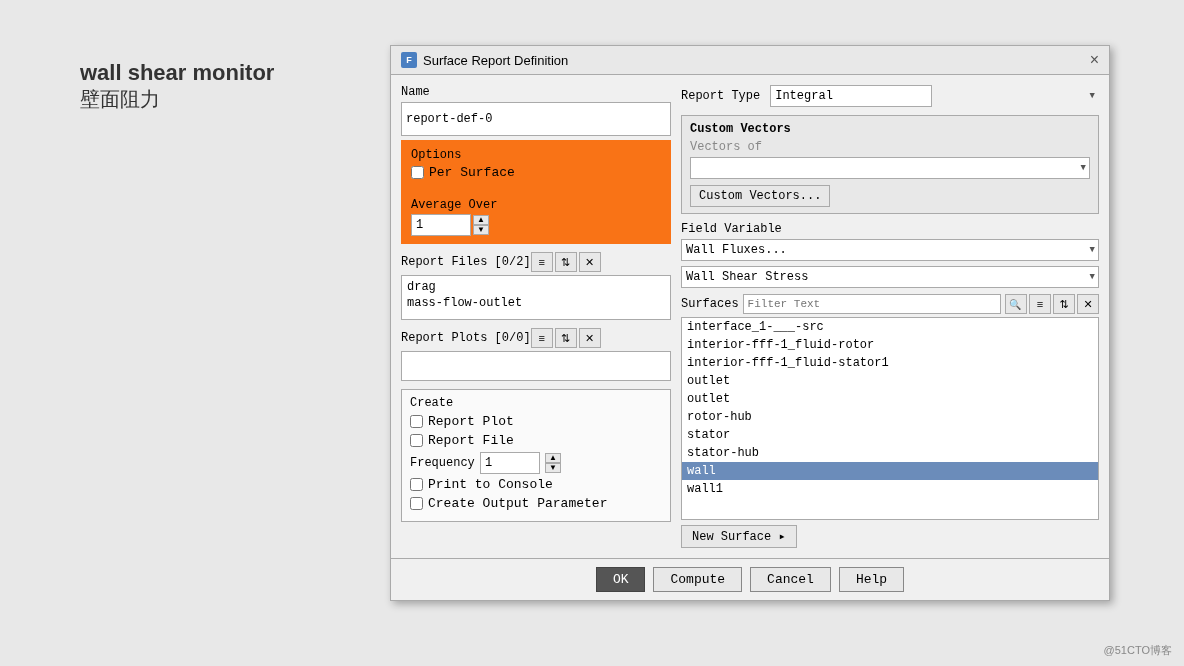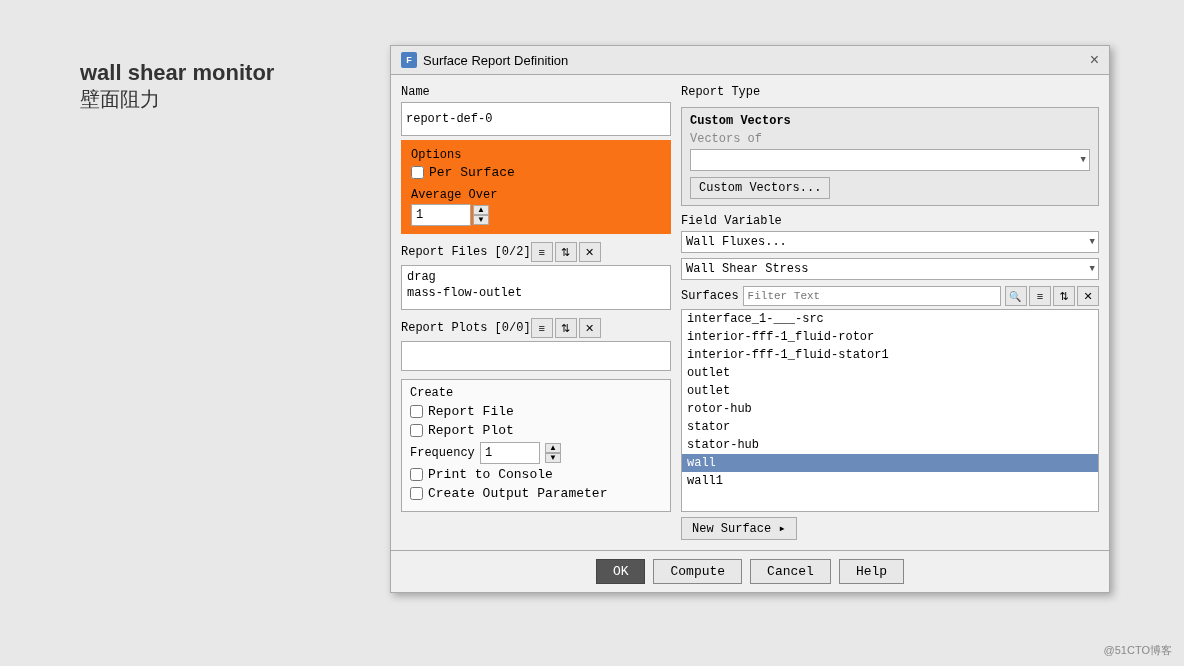--- a/index.html
+++ b/index.html
@@ -126,21 +126,21 @@
       gap: 5px;
       margin-bottom: 4px;
     }
     .checkbox-row input[type=checkbox] {
       width: 13px;
       height: 13px;
     }
     .avg-over-label {
       font-size: 12px;
       font-family: 'Courier New', monospace;
-      margin-top: 8px;
+      margin-top: 18px;
       margin-bottom: 2px;
     }
     .spinner-row {
       display: flex;
       align-items: center;
       gap: 2px;
     }
     .spinner-input {
       width: 60px;
       height: 22px;
@@ -471,25 +471,25 @@
           <button class="tb-btn">✕</button>
         </div>
       </div>
       <div class="list-box" style="min-height:30px;"></div>
 
       
       <div class="create-box">
         <div class="create-label">Create</div>
         <div class="checkbox-row">
           <input type="checkbox" style="">
-          <span>Report File</span>
+          <span>Report Plot</span>
         </div>
         <div class="checkbox-row">
           <input type="checkbox" style="">
-          <span>Report Plot</span>
+          <span>Report File</span>
         </div>
         <div class="freq-row">
           <span class="freq-label">Frequency</span>
           <input type="text" class="spinner-input" value="1" style="">
           <div class="spinner-btns">
             <button class="spinner-btn">▲</button>
             <button class="spinner-btn">▼</button>
           </div>
         </div>
         <div class="checkbox-row">
@@ -500,20 +500,28 @@
           <input type="checkbox" style="">
           <span>Create Output Parameter</span>
         </div>
       </div>
     </div>
 
     <div class="right-panel">
 
       <div class="report-type-row">
         <span class="report-type-label">Report Type</span>
+        <div class="select-wrapper">
+          <select class="select-dropdown">
+            <option>Integral</option>
+            <option>Area-Weighted Average</option>
+            <option>Sum</option>
+            <option>Mass-Weighted Average</option>
+          </select>
+        </div>
       </div>
 
       <div class="custom-vectors-section">
         <div class="cv-label">Custom Vectors</div>
         <div class="cv-of-label">Vectors of</div>
         <div class="cv-select-row">
           <div class="select-wrapper" style="flex:1;">
             <select class="select-dropdown" style="width:100%;">
               <option value=""></option>
             </select>

